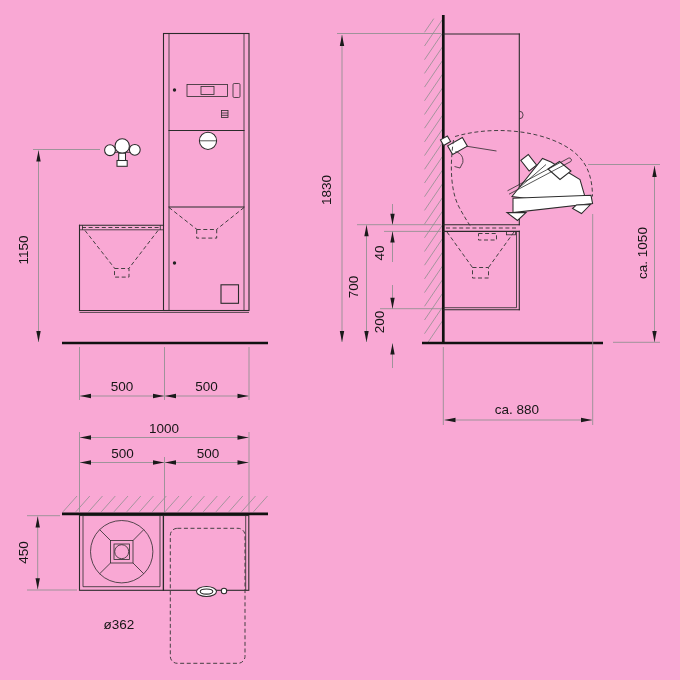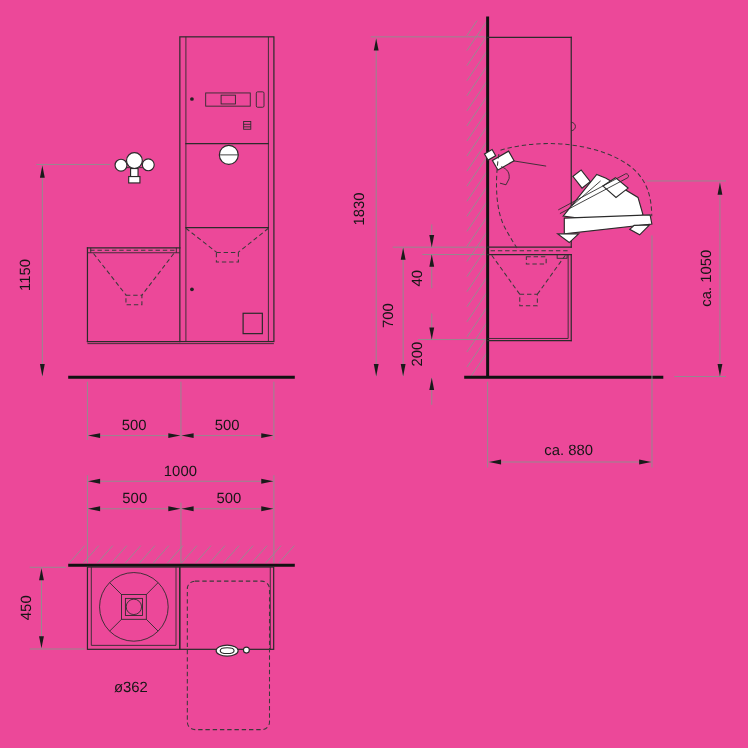--- a/index.html
+++ b/index.html
@@ -1,16 +1,16 @@
 <!DOCTYPE html>
 <html><head>
 <meta charset="utf-8">
 <style>
   html,body{margin:0;padding:0;background:#fff;}
-  .canvas{position:relative;width:680px;height:680px;background:#ec4899;overflow:hidden;}
+  .canvas{position:relative;width:680px;height:680px;background:#f9a8d4;overflow:hidden;}
   svg{display:block;}
   .ln{stroke:#2b2b2b;stroke-width:1.1;fill:none;stroke-linecap:square;}
   .tn{stroke:#2b2b2b;stroke-width:0.8;fill:none;}
   .thick{stroke:#111;stroke-width:2.7;fill:none;}
   .dim{stroke:#8f8f8f;stroke-width:0.85;fill:none;}
   .hatch{stroke:#8f8f8f;stroke-width:0.8;fill:none;}
   .dsh{stroke:#3a3a3a;stroke-width:0.95;fill:none;stroke-dasharray:4 2.6;}
   .arr{fill:#1a1a1a;stroke:none;}
   .wf{fill:#fff;stroke:#2b2b2b;stroke-width:1.05;}
   .dot{fill:#222;stroke:none;}

